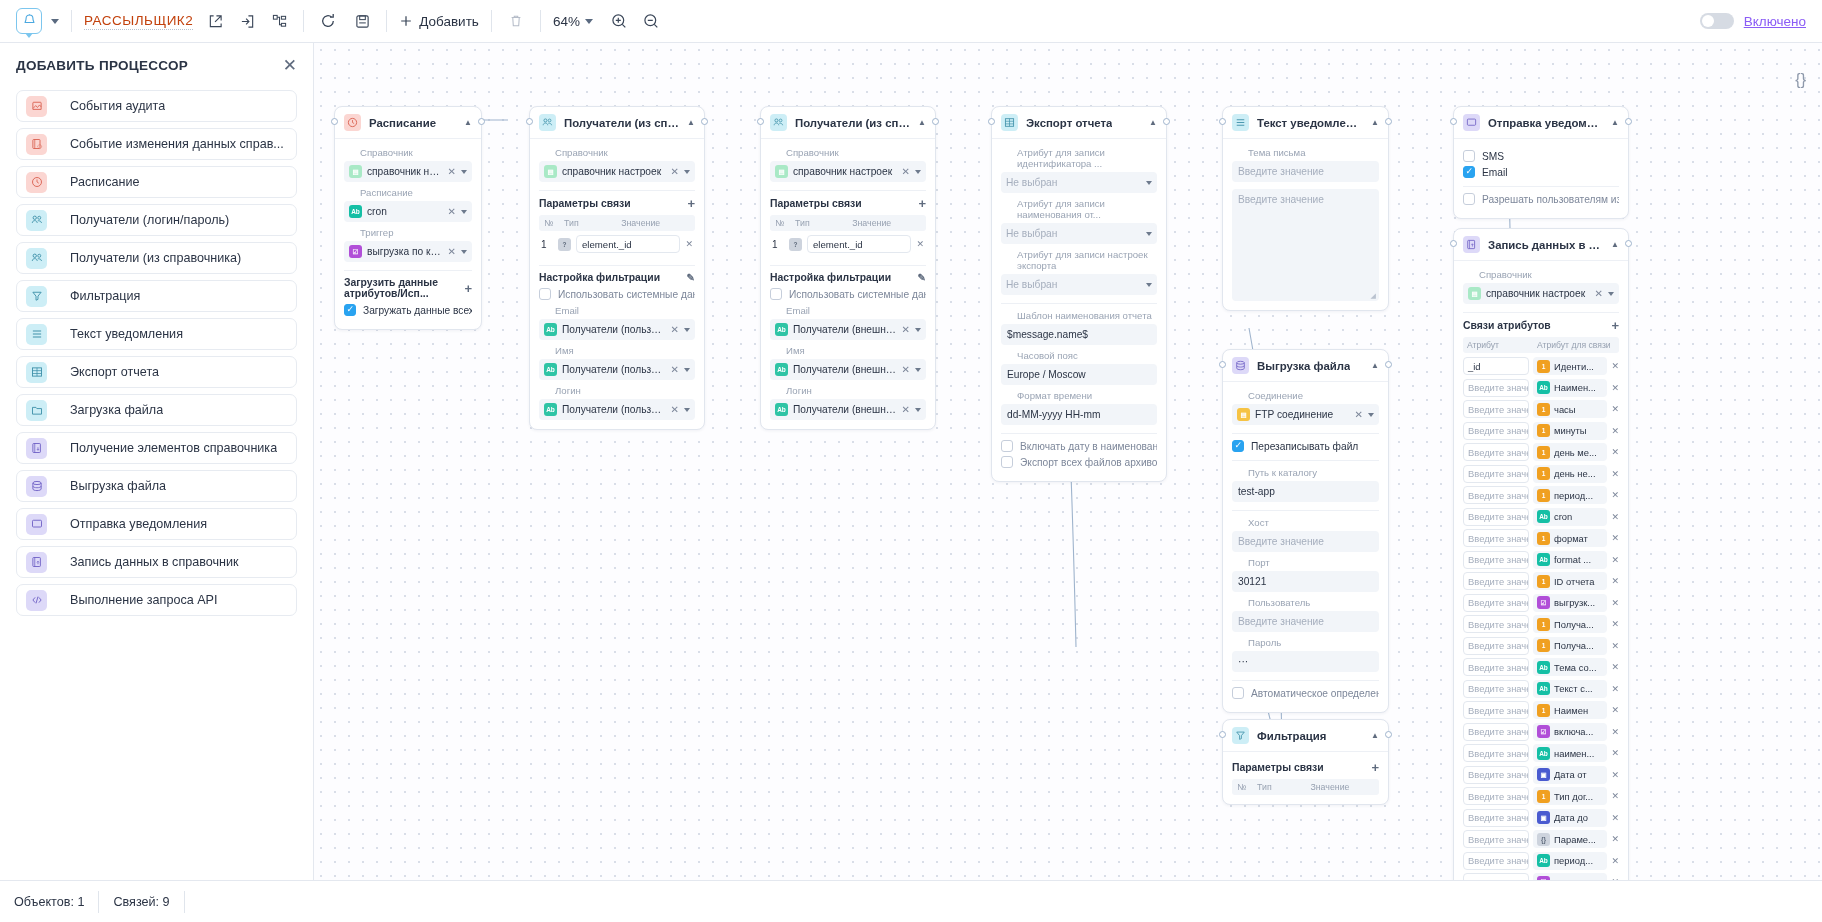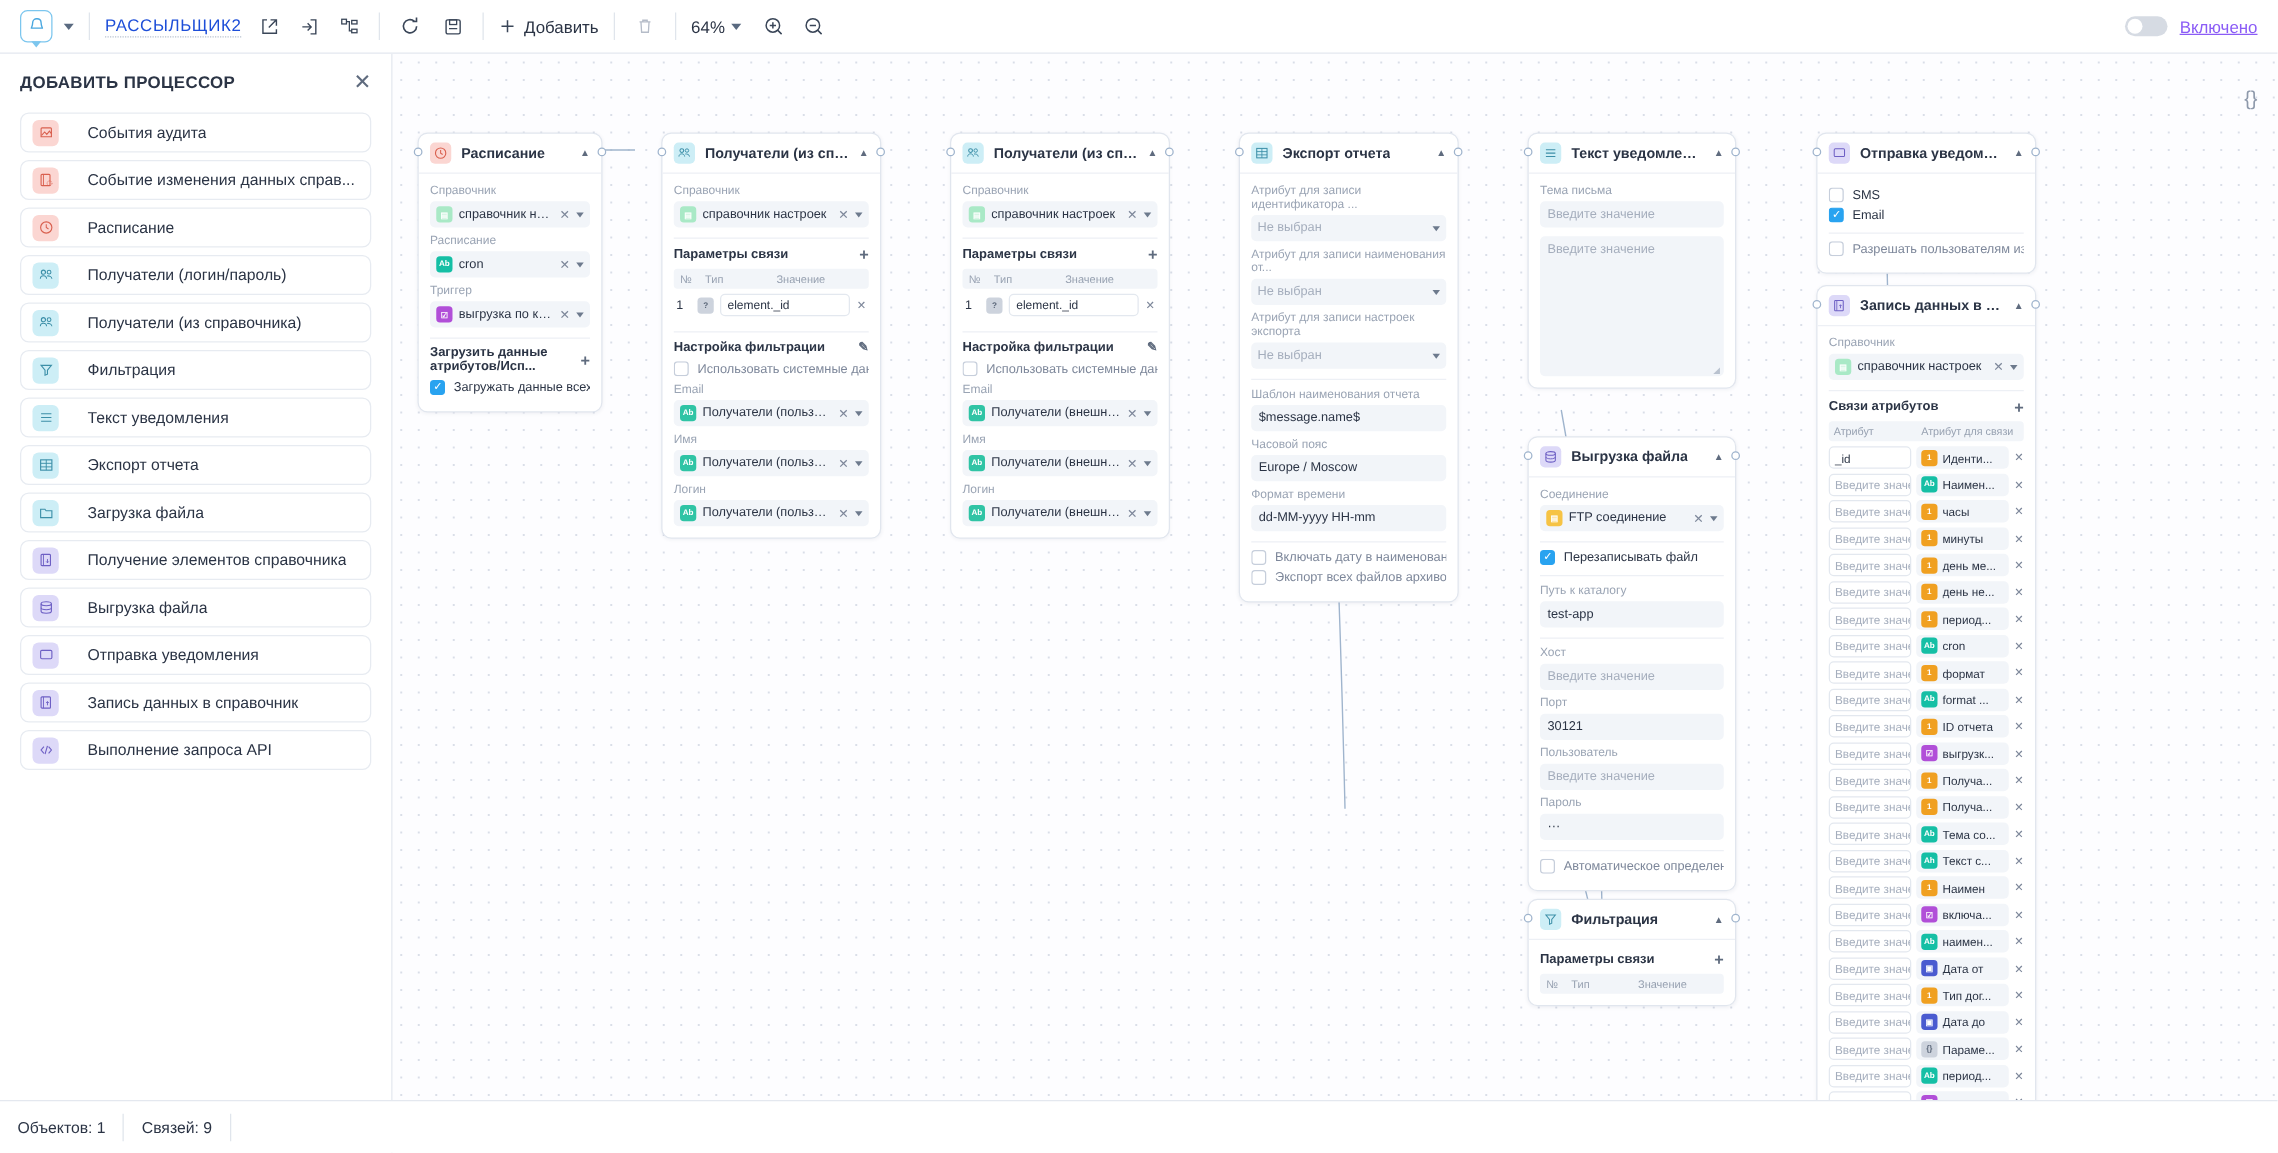--- a/index.html
+++ b/index.html
@@ -23,21 +23,21 @@
     position: relative;
   }
   .logo-box::after{
     content:""; position:absolute; bottom:-5px; left:50%; transform:translateX(-50%);
     width:0;height:0;border-left:4px solid transparent;border-right:4px solid transparent;
     border-top:5px solid #7cc6ee;
   }
   .caret-sm { width:0;height:0;border-left:4px solid transparent;border-right:4px solid transparent;border-top:5px solid #5a6a80; }
   .tb-sep { width:1px; height:22px; background:#e0e5ec; margin:0 12px; }
   .tb-title {
-    font-size: 13.5px; letter-spacing: .5px; color:#1d4ed8; font-weight:400;
+    font-size: 13.5px; letter-spacing: .5px; color:#c2410c; font-weight:400;
     border-bottom: 1px dotted #b9c2cf; padding-bottom:1px;
   }
   .tb-icon {
     width: 24px; height: 24px; display:flex;align-items:center;justify-content:center;
     color:#4a5costume; cursor:pointer;
   }
   .tb-icon svg { display:block; }
   .tb-add { display:flex; align-items:center; gap:6px; font-size:13.5px; color:#2b3445; cursor:pointer; }
   .tb-zoom { font-size:13.5px; color:#2b3445; display:flex; align-items:center; gap:5px; cursor:pointer;}
   .tb-right { margin-left:auto; display:flex; align-items:center; gap:10px; }
@@ -86,21 +86,21 @@
     box-shadow: 0 1px 3px rgba(30,45,80,.06);
   }
   .node-head {
     display:flex; align-items:center; gap:8px; padding:7px 9px 7px 9px;
     border-bottom:1px solid #edf0f5;
   }
   .node-ico { width:17px;height:17px;border-radius:4px;display:flex;align-items:center;justify-content:center;font-size:8px;flex:0 0 auto;}
   .node-title { font-size:11.4px; font-weight:600; color:#2b3445; white-space:nowrap; overflow:hidden; text-overflow:ellipsis; }
   .node-collapse { margin-left:auto; color:#5f6b7e; font-size:8px; cursor:pointer; }
   .node-body { padding:7px 9px 9px 9px; }
-  .fld-label { font-size:9.6px; color:#9aa4b4; margin:5px 0 3px 0; }
+  .fld-label { font-size:9.6px; color:#9aa4b4; margin:5px 0 3px 16px; }
   .fld-label:first-child{ margin-top:1px; }
   .sel {
     height:21px; background:#f2f5f9; border-radius:4px; display:flex; align-items:center;
     padding:0 5px; gap:5px; font-size:10.2px; color:#2b3445; cursor:pointer;
   }
   .sel .txt { flex:1; overflow:hidden; text-overflow:ellipsis; white-space:nowrap; }
   .sel .x { color:#7d879a; font-size:10px; }
   .sel .cv { width:0;height:0;border-left:3px solid transparent;border-right:3px solid transparent;border-top:4px solid #6d7a8d; }
   .sel.placeholder .txt { color:#a5aebd; }
   .tag {

